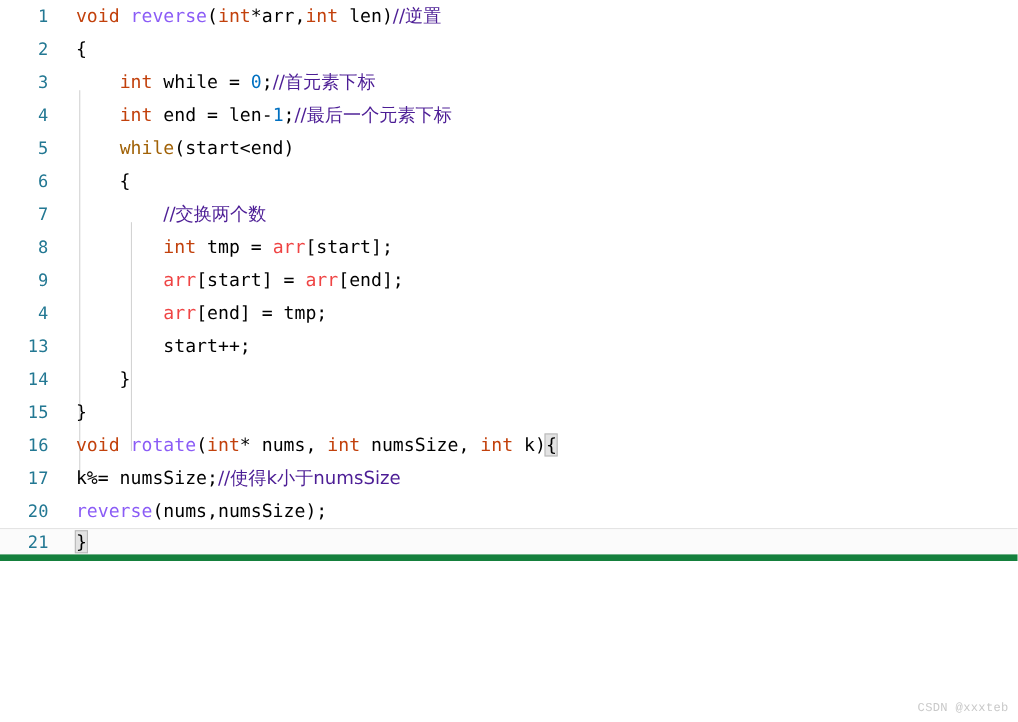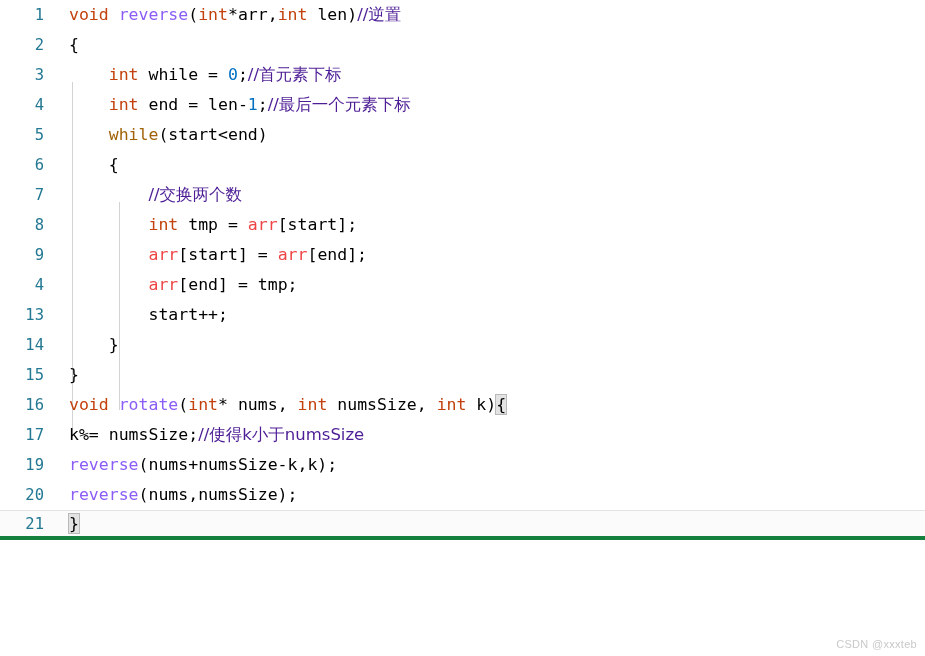--- a/index.html
+++ b/index.html
@@ -31,21 +31,21 @@
   
   .row {
     position: relative;
     display: flex;
     align-items: center;
     height: 30px;
     box-sizing: border-box;
   }
   .row.active {
     border-top: 1px solid #e4e4e4;
-    border-bottom: 4px solid #15803d;
+    border-bottom: 6px solid #15803d;
     background: #fbfbfb;
   }
 
   .lineno {
     flex: 0 0 44px;
     width: 44px;
     text-align: right;
     padding-right: 0;
     color: #237893;
     font-size: 15.5px;
@@ -80,21 +80,21 @@
     border: 1px solid #b9b9b9;
     margin: 0 -1px;
     padding: 0;
   }
 
   
   #watermark {
     position: absolute;
     right: 8px;
     bottom: 6px;
-    font-family: Liberation Sans, sans-serif;
+    font-family: Liberation Mono, monospace;
     font-size: 11px;
     color: #c9c9c9;
     letter-spacing: 0.3px;
     user-select: none;
   }
 </style>
 </head>
 <body>
 
 <div id="editor">
@@ -176,24 +176,20 @@
       <span class="lineno">16</span>
       <span class="code"><span class="kw">void</span><span class="plain"> </span><span class="fn">rotate</span><span class="plain">(</span><span class="kw">int</span><span class="plain">* nums, </span><span class="kw">int</span><span class="plain"> numsSize, </span><span class="kw">int</span><span class="plain"> k)</span><span class="plain bracematch">{</span></span>
     </div>
 
     <div class="row">
       <span class="lineno">17</span>
       <span class="code"><span class="plain">k%= numsSize;</span><span class="cmt cn">//使得k小于numsSize</span></span>
     </div>
 
 
-    <div class="row">
-      <span class="lineno">19</span>
-      <span class="code"><span class="fn">reverse</span><span class="plain">(nums+numsSize-k,k);</span></span>
-    </div>
 
     <div class="row">
       <span class="lineno">20</span>
       <span class="code"><span class="fn">reverse</span><span class="plain">(nums,numsSize);</span></span>
     </div>
 
     <div class="row active">
       <span class="lineno">21</span>
       <span class="code"><span class="plain bracematch">}</span></span>
     </div>

